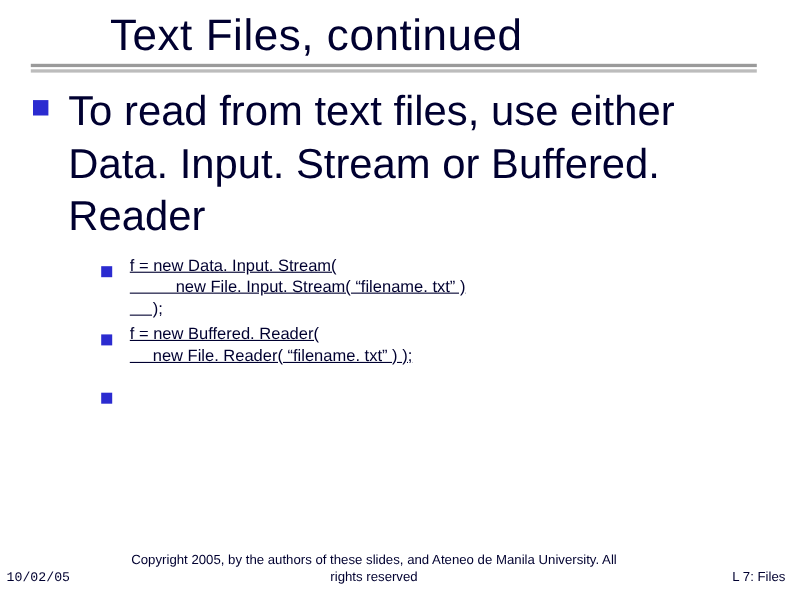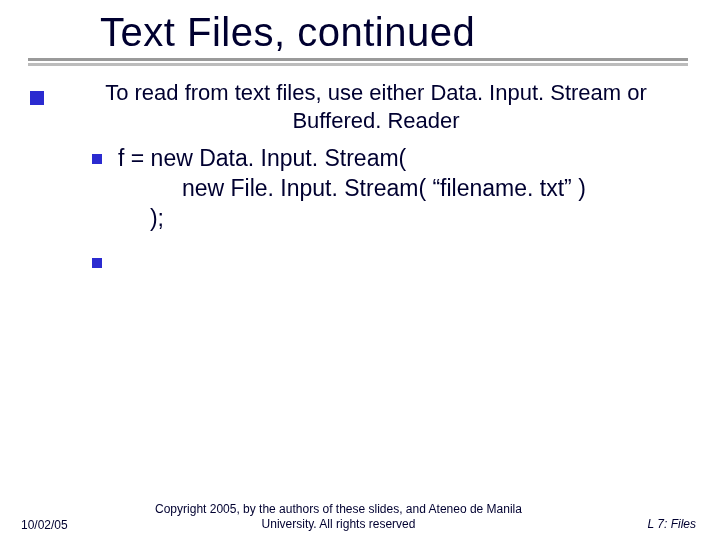--- a/index.html
+++ b/index.html
@@ -40,72 +40,72 @@
   }
   .lvl1 .bullet {
     width: 14px;
     height: 14px;
     background: #2b2bd0;
     margin-top: 12px;
     margin-right: 18px;
     flex: 0 0 auto;
   }
   .lvl1 .txt {
-    font-size: 22px;
+    font-size: 38px;
     line-height: 1.25;
-    text-align: center;
   }
   .lvl2-group {
     margin: 10px 0 14px 62px;
   }
   .lvl2 {
     display: flex;
     align-items: flex-start;
     margin-bottom: 4px;
   }
   .lvl2 .bullet {
     width: 10px;
     height: 10px;
     background: #2b2bd0;
     margin-top: 10px;
     margin-right: 16px;
     flex: 0 0 auto;
   }
   .lvl2 .txt {
-    font-size: 23px;
+    font-size: 15px;
     line-height: 1.3;
     white-space: pre;
+    text-decoration: underline;
   }
   .footer {
     position: absolute;
     bottom: 8px;
     left: 0;
     right: 0;
     display: flex;
     align-items: flex-end;
     font-family: "Comic Sans MS", cursive, sans-serif;
     font-size: 12px;
     color: #000030;
   }
   .footer-left {
     width: 110px;
-    padding-left: 21px;
+    padding-left: 6px;
+    font-family: Liberation Mono, monospace;
   }
   .footer-center {
     flex: 1;
     text-align: center;
     line-height: 1.25;
     margin-top: 48px;
   }
   .footer-right {
     width: 150px;
     text-align: right;
-    padding-right: 24px;
+    padding-right: 6px;
     line-height: 1.25;
-    font-style: italic;
   }
 </style>
 </head>
 <body>
 
 <div class="title-wrap">
   <div class="title">Text Files, continued</div>
   <div class="title-underline"></div>
 </div>
 
@@ -116,20 +116,25 @@
     <div class="txt">To read from text files, use either Data. Input. Stream or Buffered. Reader</div>
   </div>
 
   <div class="lvl2-group">
     <div class="lvl2">
       <div class="bullet"></div>
       <div class="txt">f = new Data. Input. Stream(
           new File. Input. Stream( “filename. txt” )
      );</div>
     </div>
+    <div class="lvl2">
+      <div class="bullet"></div>
+      <div class="txt">f = new Buffered. Reader(
+     new File. Reader( “filename. txt” ) );</div>
+    </div>
   </div>
 
 
   <div class="lvl2-group">
     <div class="lvl2">
       <div class="bullet"></div>
     </div>
   </div>
 
 </div>

